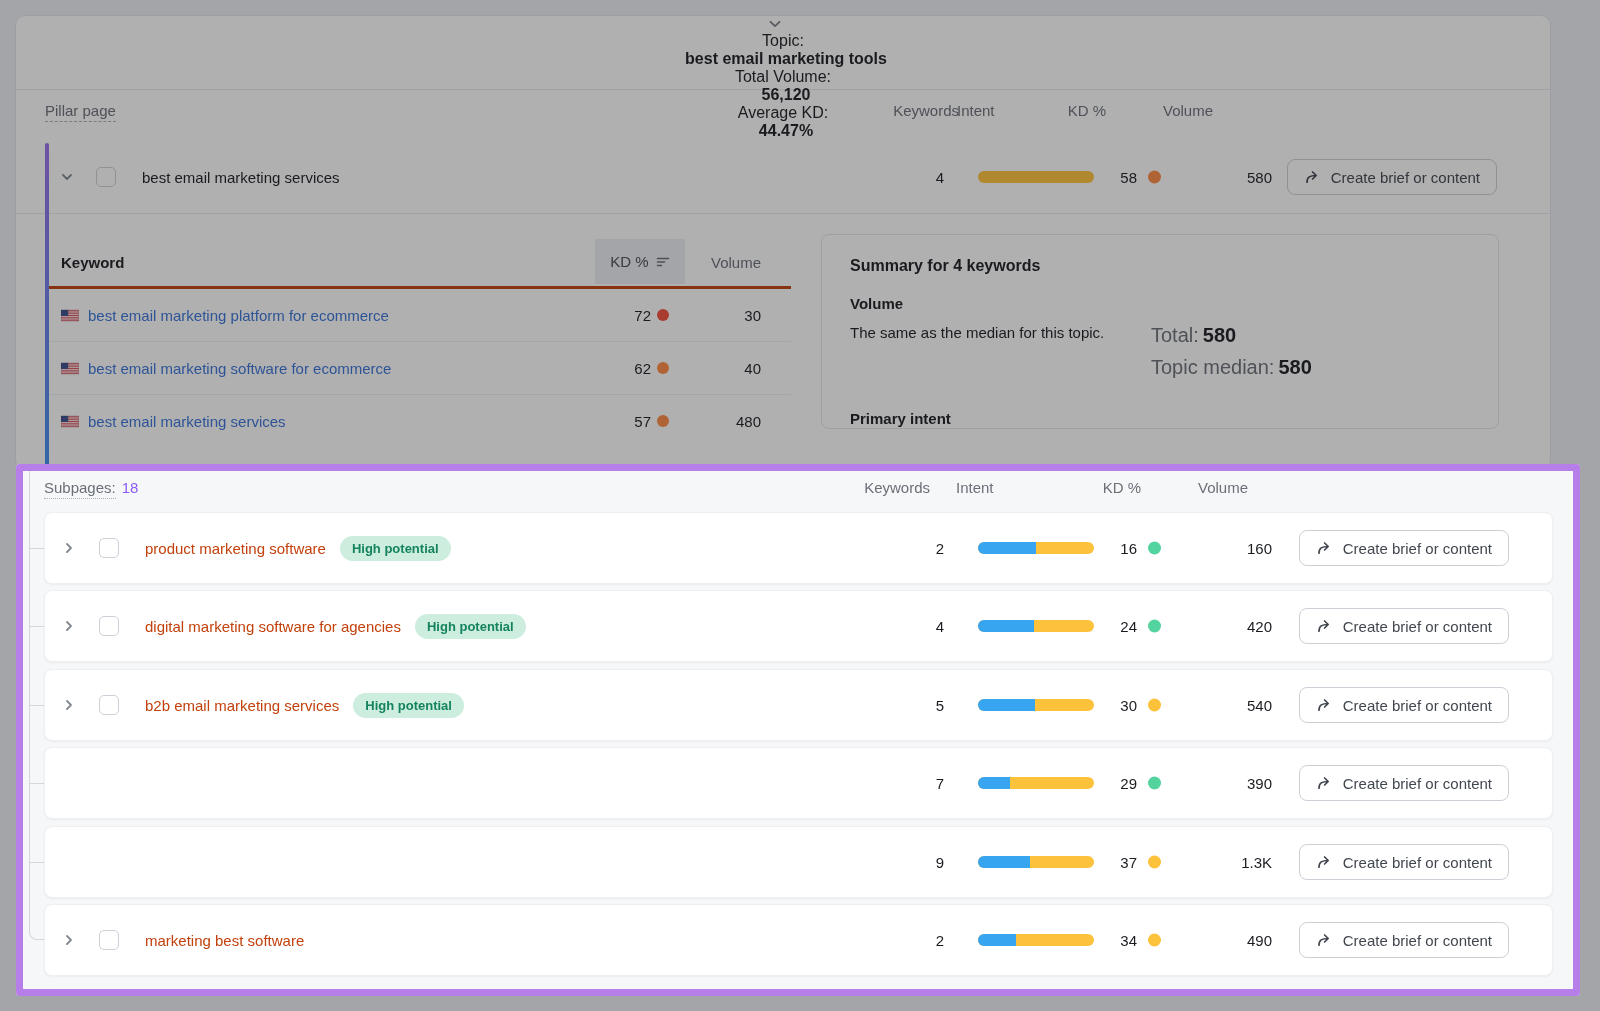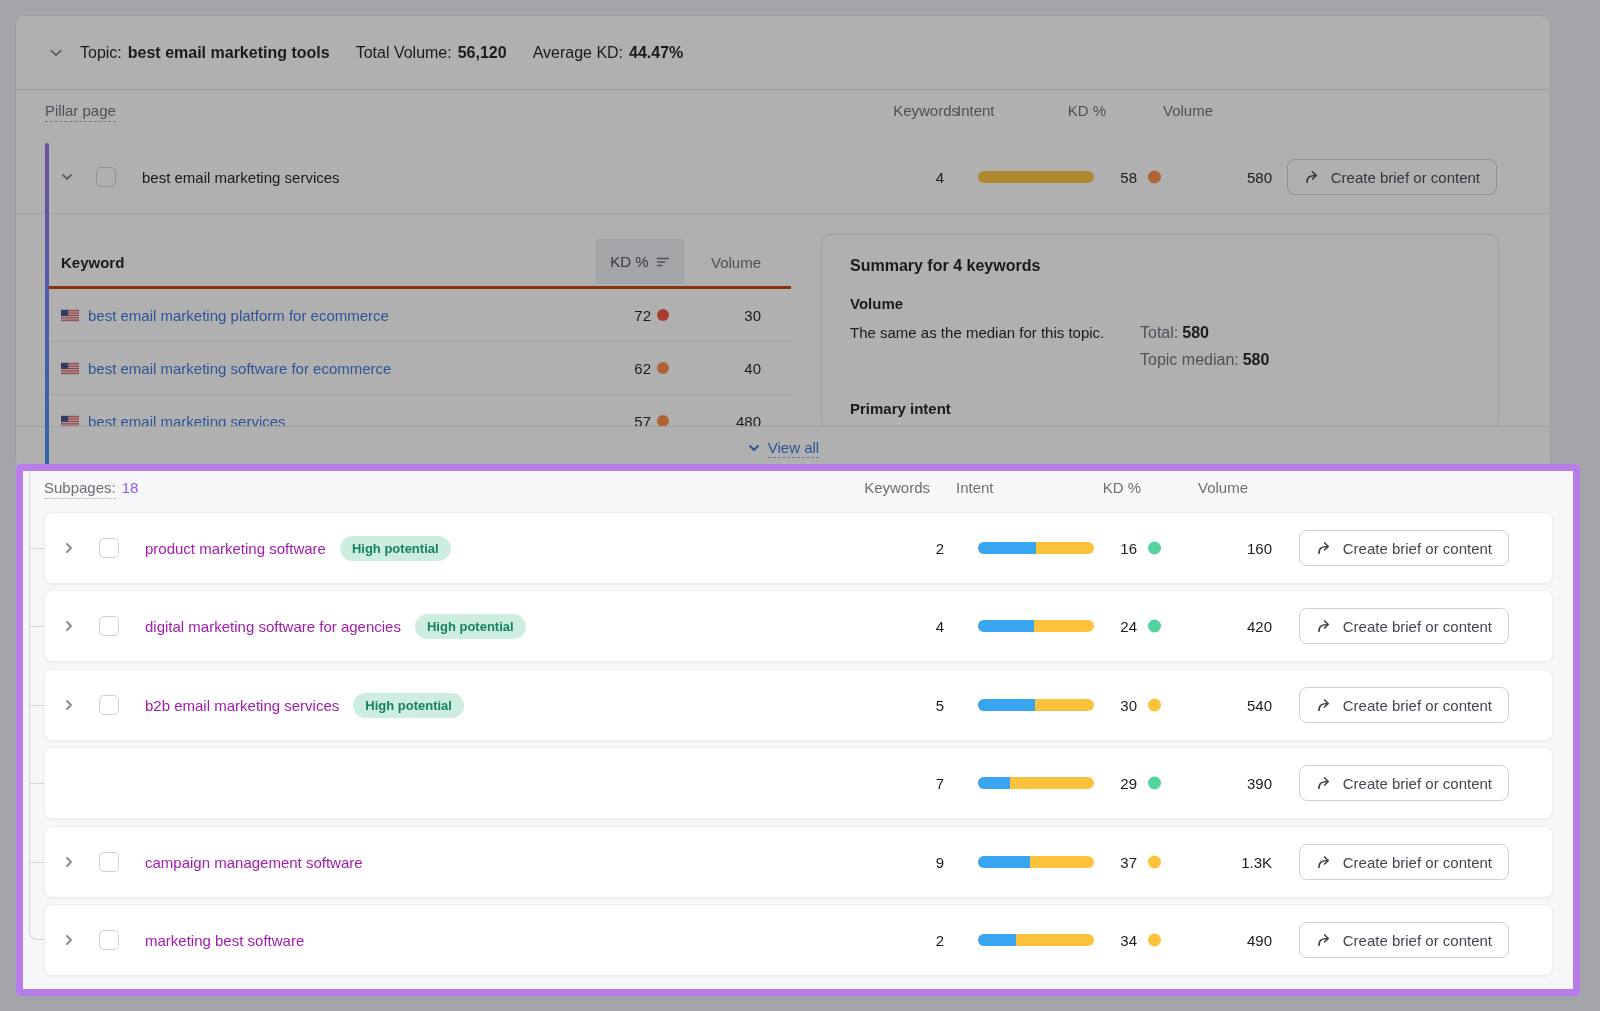--- a/index.html
+++ b/index.html
@@ -3,21 +3,21 @@
 <meta charset="utf-8">
 <style>
   html,body{margin:0;padding:0;background:#9aa0a6;}
   .canvas{position:relative;width:1600px;height:1011px;overflow:hidden;
     background:#eceef1;font-family:"Liberation Sans",sans-serif;color:#1b1d21;
     -webkit-font-smoothing:antialiased;}
   
   .top-panel{position:absolute;left:15px;top:15px;width:1536px;height:455px;
     background:#fff;border:1px solid #e2e4e8;border-radius:10px;box-sizing:border-box;}
   .topic-bar{position:absolute;left:0;top:0;right:0;height:74px;
-    border-bottom:1px solid #e6e8ea;display:flex;align-items:center;padding:0 32px;box-sizing:border-box;}
+    border-bottom:1px solid #e6e8ea;display:flex;align-items:center;padding:0 32px;box-sizing:border-box;flex-direction:column;}
   .topic-bar .chev{margin-right:16px;display:flex;}
   .tlabel{font-size:16px;color:#1b1d21;}
   .tbold{font-size:16px;font-weight:700;margin-left:6px;}
   .tgap{width:26px;}
   .col-head{position:absolute;font-size:15px;color:#6b7077;white-space:nowrap;}
   .dashed-label{font-size:15px;color:#6b7077;border-bottom:1px dashed #aab0b8;padding-bottom:2px;}
   .dotted-label{font-size:15px;color:#6b7077;border-bottom:1px dotted #aab0b8;padding-bottom:2px;}
   
   .pillar-row{position:absolute;left:0;top:125px;width:100%;height:72px;
     border-bottom:1px solid #e9eaec;background:#fff;}
@@ -60,21 +60,21 @@
     width:12px;height:12px;border-radius:50%;}
   .kw-vol{position:absolute;right:30px;top:50%;transform:translateY(-50%);font-size:15px;}
   
   .summary-card{position:absolute;left:805px;top:218px;width:678px;height:195px;
     background:#fff;border:1px solid #e3e5e8;border-radius:8px;box-sizing:border-box;
     padding:22px 28px;overflow:hidden;}
   .sum-title{font-size:16px;font-weight:700;margin-bottom:20px;}
   .sum-sub{font-size:15px;font-weight:700;margin-bottom:12px;}
   .sum-row{display:flex;}
   .sum-text{font-size:15px;color:#1b1d21;width:290px;flex:0 0 auto;}
-  .sum-stats{font-size:16px;}
+  .sum-stats{font-size:20px;margin-left:11px;}
   .sum-stats div{margin-bottom:9px;}
   .sum-label{color:#6b7077;}
   .sum-val{font-weight:700;margin-left:4px;}
   .sum-intent-head{font-size:15px;font-weight:700;margin-top:22px;margin-bottom:10px;}
   .intent-badge{display:inline-block;width:118px;height:26px;border-radius:13px;background:#f0cf6d;}
   
   .view-all-bar{position:absolute;left:0;bottom:0;width:100%;height:42px;background:#fff;
     border-top:1px solid #e6e8ea;border-radius:0 0 10px 10px;display:flex;align-items:center;
     justify-content:center;z-index:2;}
   .view-all-link{display:flex;align-items:center;gap:7px;color:#3a74d6;font-size:15px;cursor:pointer;}
@@ -82,21 +82,21 @@
   
   .sub-panel{position:absolute;left:23px;top:471px;width:1550px;height:518px;background:#f6f7f9;}
   .sub-label-wrap{position:absolute;left:44px;top:479px;font-size:15px;display:flex;gap:6px;align-items:baseline;}
   .sub-count{color:#8b5cf6;}
   .sp-card{position:absolute;left:44px;width:1509px;height:72px;background:#fff;
     border:1px solid #edeff2;border-radius:8px;box-sizing:border-box;
     box-shadow:0 1px 2px rgba(28,34,44,0.05);}
   .sp-left{position:absolute;left:16px;top:0;bottom:0;display:flex;align-items:center;}
   .sp-left .chev{width:16px;justify-content:center;}
   .sp-left .checkbox{margin-left:22px;}
-  .sp-title{margin-left:26px;font-size:15px;color:#a21caf;white-space:nowrap;}
+  .sp-title{margin-left:26px;font-size:15px;color:#c2410c;white-space:nowrap;}
   .badge{margin-left:14px;font-size:13px;font-weight:600;padding:5px 12px;border-radius:14px;white-space:nowrap;}
   .sp-kw{right:608px;} .sp-bar{left:933px;} .sp-kd{right:415px;} .sp-dot{left:1103px;}
   .sp-vol{right:280px;} .sp-btn{right:43px;}
   
   .sub-trunk{position:absolute;left:29px;top:471px;width:1px;height:454px;background:#d5d7da;}
   .sub-branch{position:absolute;left:30px;width:14px;height:1px;background:#d5d7da;}
   .sub-elbow{position:absolute;left:29px;top:925px;width:15px;height:15px;
     border-left:1px solid #d5d7da;border-bottom:1px solid #d5d7da;border-bottom-left-radius:8px;box-sizing:border-box;}
   
   .spotlight{position:absolute;left:16px;top:464px;width:1564px;height:532px;
@@ -247,28 +247,20 @@
         <div class="sum-text">The same as the median for this topic.</div>
         <div class="sum-stats">
           <div><span class="sum-label">Total:</span><span class="sum-val">580</span></div>
           <div><span class="sum-label">Topic median:</span><span class="sum-val">580</span></div>
         </div>
       </div>
       <div class="sum-intent-head">Primary intent</div>
       <span class="intent-badge"></span>
     </div>
 
-    <div class="view-all-bar">
-      <span class="view-all-link">
-        <svg width="14" height="14" viewBox="0 0 14 14">
-            <path d="M3 5l4 4 4-4" stroke="#3a74d6" stroke-width="1.9" fill="none" stroke-linecap="round" stroke-linejoin="round"></path>
-          </svg>
-        <span class="view-all-text">View all</span>
-      </span>
-    </div>
   </div>
 
   <div class="sub-panel"></div>
 
   <div class="sub-label-wrap">
     <span class="dotted-label">Subpages:</span>
     <span class="sub-count">18</span>
   </div>
   <span class="col-head" style="top:479px;right:670px;">Keywords</span>
   <span class="col-head" style="top:479px;left:956px;">Intent</span>
@@ -371,30 +363,20 @@
     <span class="num sp-vol">390</span>
     <button class="cbc-btn sp-btn">
       <svg width="17" height="16" viewBox="0 0 17 16">
           <path d="M3 13.2c0-5.2 3-6.7 9-6.7M8.6 3l3.6 3.5-3.6 3.5" stroke="#42474f" stroke-width="1.7" fill="none" stroke-linecap="round" stroke-linejoin="round"></path>
         </svg>
       <span>Create brief or content</span>
     </button>
   </div>
 
   <div class="sp-card" style="top:826px;">
-    <div class="sp-left">
-      <span class="chev">
-          <svg width="14" height="14" viewBox="0 0 14 14">
-            <path d="M5 3l4 4-4 4" stroke="#82888f" stroke-width="1.8" fill="none" stroke-linecap="round" stroke-linejoin="round"></path>
-          </svg>
-        </span>
-      <span class="checkbox"></span>
-      <span class="sp-title">campaign management software</span>
-
-    </div>
     <span class="num sp-kw">9</span>
     <span class="bar sp-bar" style="background: rgb(253, 194, 60);">
         <span class="bar-fill" style="width: 45%; background: rgb(55, 165, 240);"></span>
       </span>
     <span class="num sp-kd">37</span>
     <span class="dot sp-dot" style="background: rgb(253, 194, 60);"></span>
     <span class="num sp-vol">1.3K</span>
     <button class="cbc-btn sp-btn">
       <svg width="17" height="16" viewBox="0 0 17 16">
           <path d="M3 13.2c0-5.2 3-6.7 9-6.7M8.6 3l3.6 3.5-3.6 3.5" stroke="#42474f" stroke-width="1.7" fill="none" stroke-linecap="round" stroke-linejoin="round"></path>

